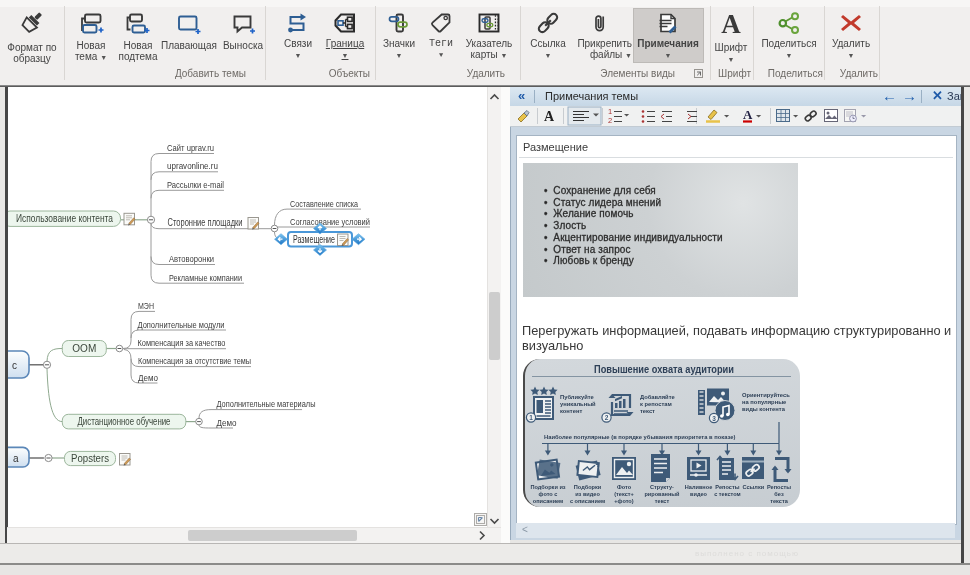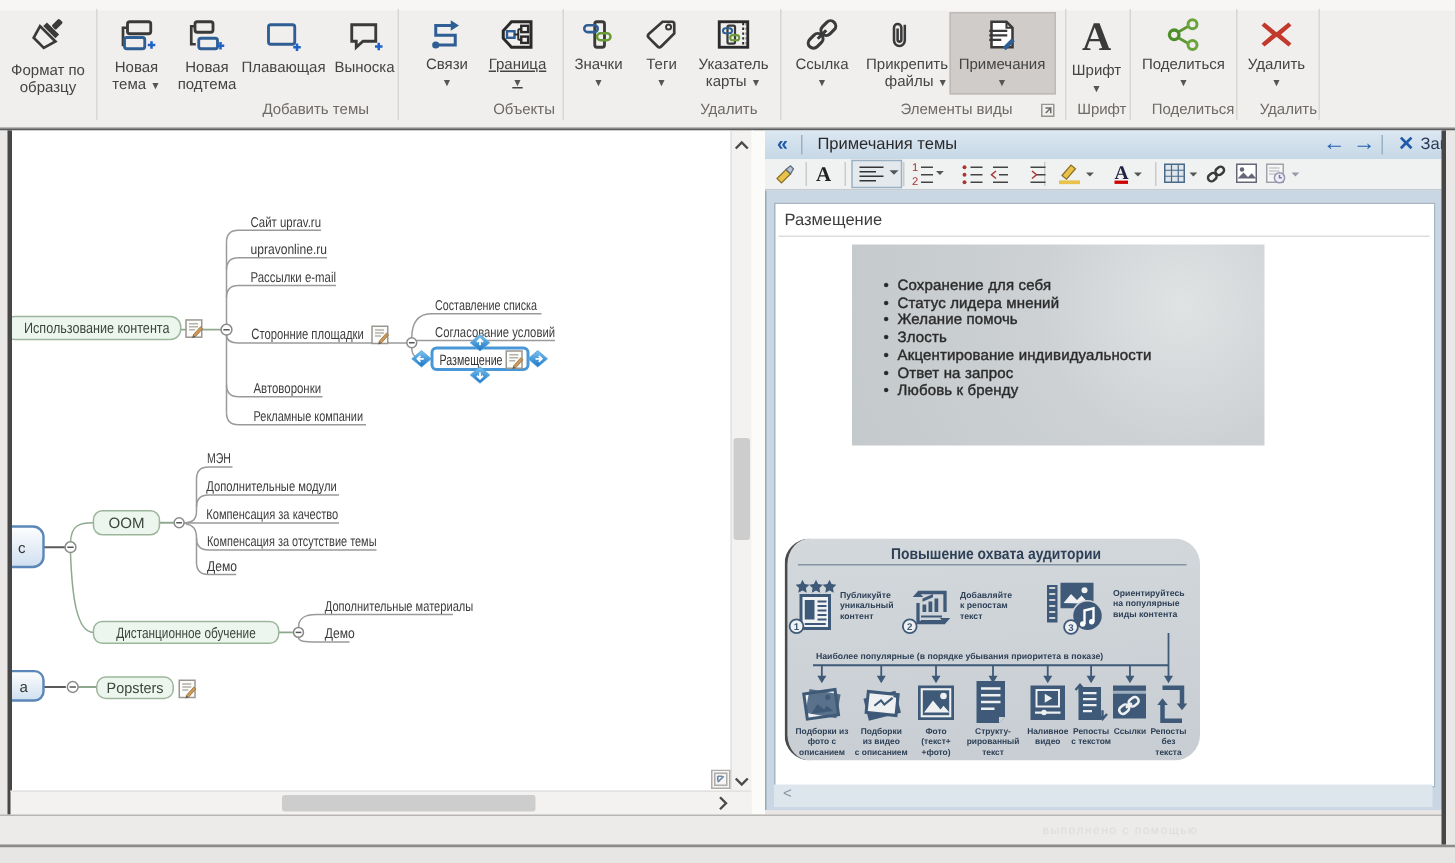--- a/index.html
+++ b/index.html
@@ -106,21 +106,21 @@
         <rect x="14.5" y="12.4" width="4.6" height="4.2" fill="none" stroke="#2a2a2a" stroke-width="1.6"></rect>
       </svg>
 Граница<br><span class="dna">▼</span></div>
 <div class="rbtn" style="left:378px;width:42px;">
 <svg class="ricon" width="24" height="22" viewBox="0 0 24 22">
         <rect x="9.5" y="2.5" width="6.5" height="17" rx="1.5" fill="none" stroke="#3a3a3a" stroke-width="1.9"></rect>
         <rect x="2.5" y="4.8" width="9" height="4.6" rx="2.3" fill="none" stroke="#2e5e93" stroke-width="1.7"></rect>
         <rect x="11" y="10.2" width="9" height="4.6" rx="2.3" fill="none" stroke="#6b9b37" stroke-width="1.7"></rect>
       </svg>
 Значки<br><span class="dna">▼</span></div>
-<div class="rbtn" style="left:424px;width:34px;">
+<div class="rbtn" style="left:424px;width:34px;font-family:Liberation Mono, monospace;">
 <svg class="ricon" width="24" height="22" viewBox="0 0 24 22">
         <path d="M12.7,2.5 h6.3 a1.5,1.5 0 0 1 1.5,1.5 v6.3 L11.8,19 a1.7,1.7 0 0 1 -2.4,0 L3.5,13.1 a1.7,1.7 0 0 1 0,-2.4 Z" fill="none" stroke="#3a3a3a" stroke-width="1.8"></path>
         <circle cx="16.7" cy="6" r="1.7" fill="none" stroke="#3a3a3a" stroke-width="1.3"></circle>
       </svg>
 Теги<br><span class="dna">▼</span></div>
 <div class="rbtn" style="left:460px;width:58px;">
 <svg class="ricon" width="24" height="22" viewBox="0 0 24 22">
         <rect x="2.5" y="2.5" width="19" height="17" fill="none" stroke="#2a2a2a" stroke-width="1.9"></rect>
         <rect x="8" y="5" width="5" height="12" rx="1" fill="none" stroke="#3a3a3a" stroke-width="1.5"></rect>
         <rect x="5" y="6.8" width="6" height="3.4" rx="1.7" fill="none" stroke="#2e5e93" stroke-width="1.4"></rect>
@@ -135,21 +135,21 @@
           <rect x="12.5" y="7.5" width="11" height="7" rx="3.5"></rect>
           <path d="M8,11 h8"></path>
         </g>
       </svg>
 Ссылка<br><span class="dna">▼</span></div>
 <div class="rbtn" style="left:568px;width:64px;text-align:right;">
 <svg class="ricon" width="24" height="22" viewBox="0 0 24 22">
         <path d="M15.2,4.5 V15 a3.6,3.6 0 0 1 -7.2,0 V6.5 a2.45,2.45 0 0 1 4.9,0 V14.5 a1.25,1.25 0 0 1 -2.5,0 V7" fill="none" stroke="#3a3a3a" stroke-width="1.7"></path>
       </svg>
 Прикрепить<br>файлы <span class="dna">▼</span></div>
-<div class="rbtn" style="left:634px;width:68px;">
+<div class="rbtn" style="left:634px;width:68px;font-weight:bold;">
 <svg class="ricon" width="24" height="22" viewBox="0 0 24 22">
         <path d="M5,2.5 h10 l4,4 v13 h-14 z" fill="#fdfdfd" stroke="#3a3a3a" stroke-width="1.7"></path>
         <path d="M15,2.5 v4 h4" fill="none" stroke="#3a3a3a" stroke-width="1.4"></path>
         <path d="M3.5,8.5 h12 M3.5,11.5 h12 M3.5,14.5 h8" stroke="#3a3a3a" stroke-width="1.5"></path>
         <path d="M12.5,19.5 l6,-6 l2,2 l-6,6 z" fill="#2e5e93"></path>
       </svg>
 Примечания<br><span class="dna">▼</span></div>
 <div class="rbtn" style="left:710px;width:42px;">
 <div class="ricon" style="height:26px;font-family:'Liberation Serif',serif;font-weight:bold;font-size:27px;color:#3a3a3a;line-height:25px;">А</div>
 Шрифт<br><span class="dna">▼</span></div>
@@ -394,31 +394,32 @@
         <path d="M2,3 h7 M2,5 h7 M2,7 h4" stroke="#99a" stroke-width="0.8"></path>
         <circle cx="9" cy="9.5" r="3.4" fill="#eef" stroke="#779"></circle>
         <path d="M9,7.5 v2 h1.6" fill="none" stroke="#557"></path>
       </g>
 <path d="M351,9 l2.6,2.6 2.6,-2.6 z" fill="#99a"></path>
 </svg>
 </div>
 <div class="abs" id="pcontent">
 <div class="abs" style="left:6px;top:5px;font-size:11px;color:#3c3c3c;">Размещение</div>
 <div class="abs" style="left:2px;top:21px;width:434px;height:1px;background:#d9dde0;"></div>
-<div class="abs" id="img1" style="left:6px;top:27px;width:275px;height:134px;background:radial-gradient(circle at 80% 30%, #e0e3e4 0%, #cdd1d3 40%, #c4c9cb 100%);margin-left:45px;">
+<div class="abs" id="img1" style="left:6px;top:27px;width:275px;height:134px;background:radial-gradient(circle at 80% 30%, #e0e3e4 0%, #cdd1d3 40%, #c4c9cb 100%);">
 <div style="position:absolute;left:21px;top:22px;font-size:10px;line-height:11.7px;color:#282828;letter-spacing:0.1px;-webkit-text-stroke:0.3px #333;">
 <div>•&nbsp; Сохранение для себя</div>
 <div>•&nbsp; Статус лидера мнений</div>
 <div>•&nbsp; Желание помочь</div>
 <div>•&nbsp; Злость</div>
 <div>•&nbsp; Акцентирование индивидуальности</div>
 <div>•&nbsp; Ответ на запрос</div>
 <div>•&nbsp; Любовь к бренду</div>
 </div>
 </div>
+<div class="abs" style="left:5px;top:188px;width:434px;font-size:12.8px;line-height:14.5px;color:#383838;">Перегружать информацией, подавать информацию структурированно и визуально</div>
 <div class="abs" id="img2" style="left:6px;top:223px;width:275px;height:148px;background:linear-gradient(176deg,#d3d8dc,#c7cdd2);border-left:2px solid #4a4a4a;border-radius:17px;">
 <svg width="273" height="148" viewBox="2 0 273 148" font-family="Liberation Sans, sans-serif">
 <text x="141" y="13.5" font-size="10.5" font-weight="bold" fill="#2e4057" text-anchor="middle" textLength="140" lengthAdjust="spacingAndGlyphs">Повышение охвата аудитории</text>
 <path d="M9,17.5 H268" stroke="#8494a2" stroke-width="1"></path>
 <g fill="#3e5a78">
 <path id="st" d="M12,27.5 l1.4,2.9 3.2,0.4 -2.3,2.2 0.5,3.1 -2.8,-1.5 -2.8,1.5 0.5,-3.1 -2.3,-2.2 3.2,-0.4 z"></path>
 <use href="#st" x="9"></use>
           <use href="#st" x="18"></use>
 </g>
 <g>

